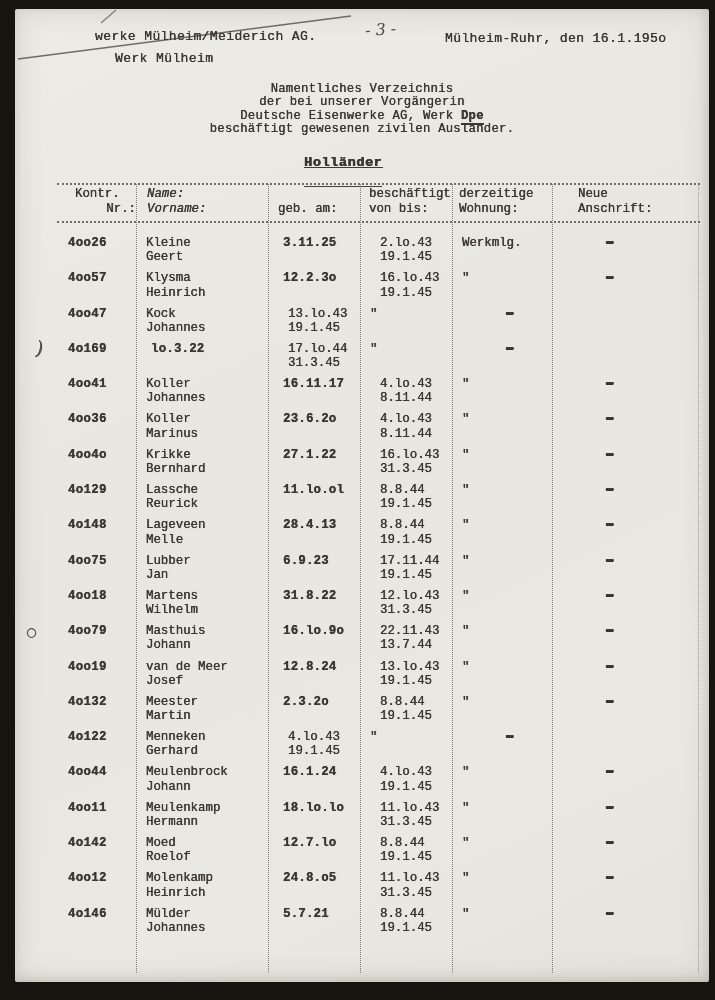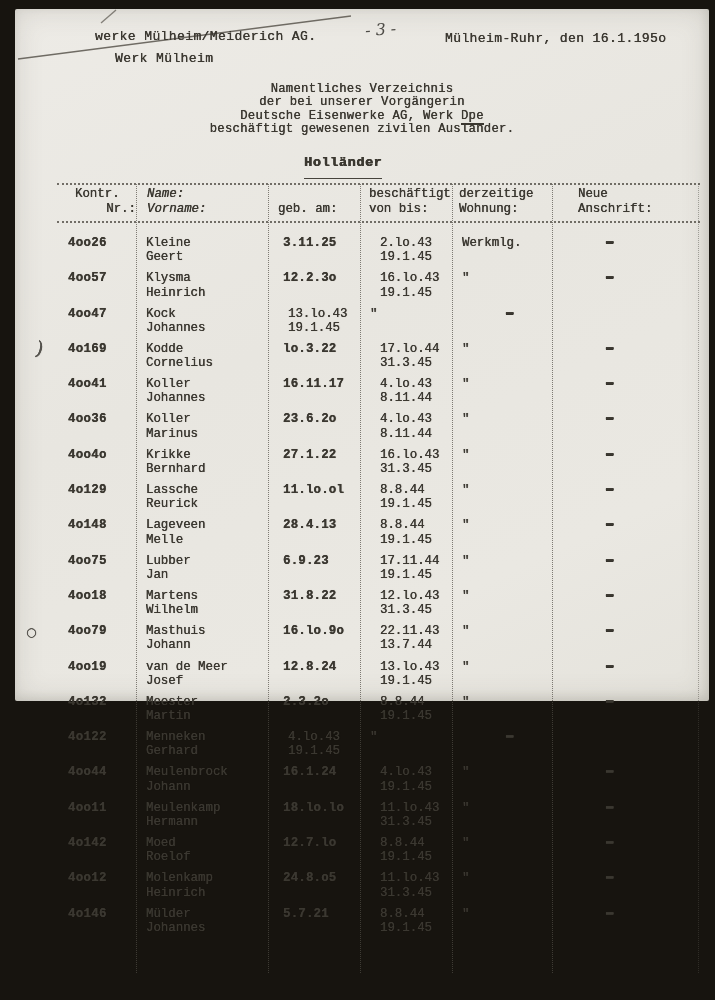--- a/index.html
+++ b/index.html
@@ -2,43 +2,44 @@
 <html><head>
 <meta charset="utf-8">
 <style>
   html,body{margin:0;padding:0;}
   body{
     width:715px;height:1000px;position:relative;overflow:hidden;
     background:#17140f;
     font-family:"Liberation Mono","DejaVu Sans Mono",monospace;
   }
   .paper{
-    position:absolute;left:15px;top:9px;width:694px;height:692px;
+    position:absolute;left:15px;top:9px;width:694px;height:973px;
     background:linear-gradient(155deg,#edebe6 0%,#e8e6e0 45%,#eae8e2 78%,#e5e3dc 100%);
     border-radius:2px;
     box-shadow:inset 0 0 28px rgba(90,85,70,.18), inset -2px -3px 10px rgba(60,55,45,.12);
     color:#3b3831;
   }
   .tw{ text-shadow:0 0 .5px rgba(56,53,45,.95), .4px .4px .7px rgba(56,53,45,.35); }
   .abs{ position:absolute; white-space:nowrap; }
   .hdr-line{ font-size:13px; letter-spacing:.4px; }
   .handwritten{
     font-family:"DejaVu Serif","Liberation Serif",serif;
     font-style:italic; color:#4d4b46;
   }
   .title-block{
     position:absolute; left:0; top:74px; width:694px; text-align:center;
     font-size:12.2px; line-height:13.4px; letter-spacing:.3px;
   }
-  .emph{ font-weight:normal; border-bottom:2px solid #3b3831; padding-bottom:0px; }
+  .emph{ font-weight:bold; border-bottom:2px solid #3b3831; padding-bottom:0px; }
   .section-title{
     position:absolute; left:289px; top:146px;
     font-size:13.5px; font-weight:bold; letter-spacing:.6px;
-    border-bottom:1.6px solid #46433c; padding-bottom:8px;
+    border-bottom:1.6px solid #46433c; padding-bottom:16px;
     text-shadow:.5px 0 0 #3b3831, 0 0 .6px rgba(56,53,45,.9);
+    text-decoration:underline;
   }
   
   .table{ position:absolute; left:42px; top:174px; width:643px; height:798px; font-size:12.4px; }
   .dotline{ position:absolute; left:0; width:643px; border-top:2px dotted rgba(78,74,66,.78); height:0; }
   .dot-top{ top:0; }
   .dot-sep{ top:38px; }
   .vline{ position:absolute; top:1px; bottom:8px; width:0; border-left:1.6px dotted rgba(80,76,68,.7); }
   .v1{ left:79px; } .v2{ left:211px; } .v3{ left:303px; } .v4{ left:395px; } .v5{ left:495px; } .v6{ left:641px; border-left-color:rgba(80,76,68,.45); }
   .hgrid,.row{
     display:grid; grid-template-columns:79px 132px 92px 92px 100px 148px;
@@ -204,24 +205,20 @@
     <div class="cell c-ans">
       <span class="dash">—</span>
     </div>
   </div>
 
   <div class="row">
     <div class="cell c-nr">
       <span class="margin-mark mark-paren">)</span>
       <span>4o169</span>
     </div>
-    <div class="cell c-name">
-      <div>Kodde</div>
-      <div>Cornelius</div>
-    </div>
     <div class="cell c-geb">
       <span>lo.3.22</span>
     </div>
     <div class="cell c-besch">
       <div>17.lo.44</div>
       <div>31.3.45</div>
     </div>
     <div class="cell c-wohn">
       <span>"</span>
     </div>

